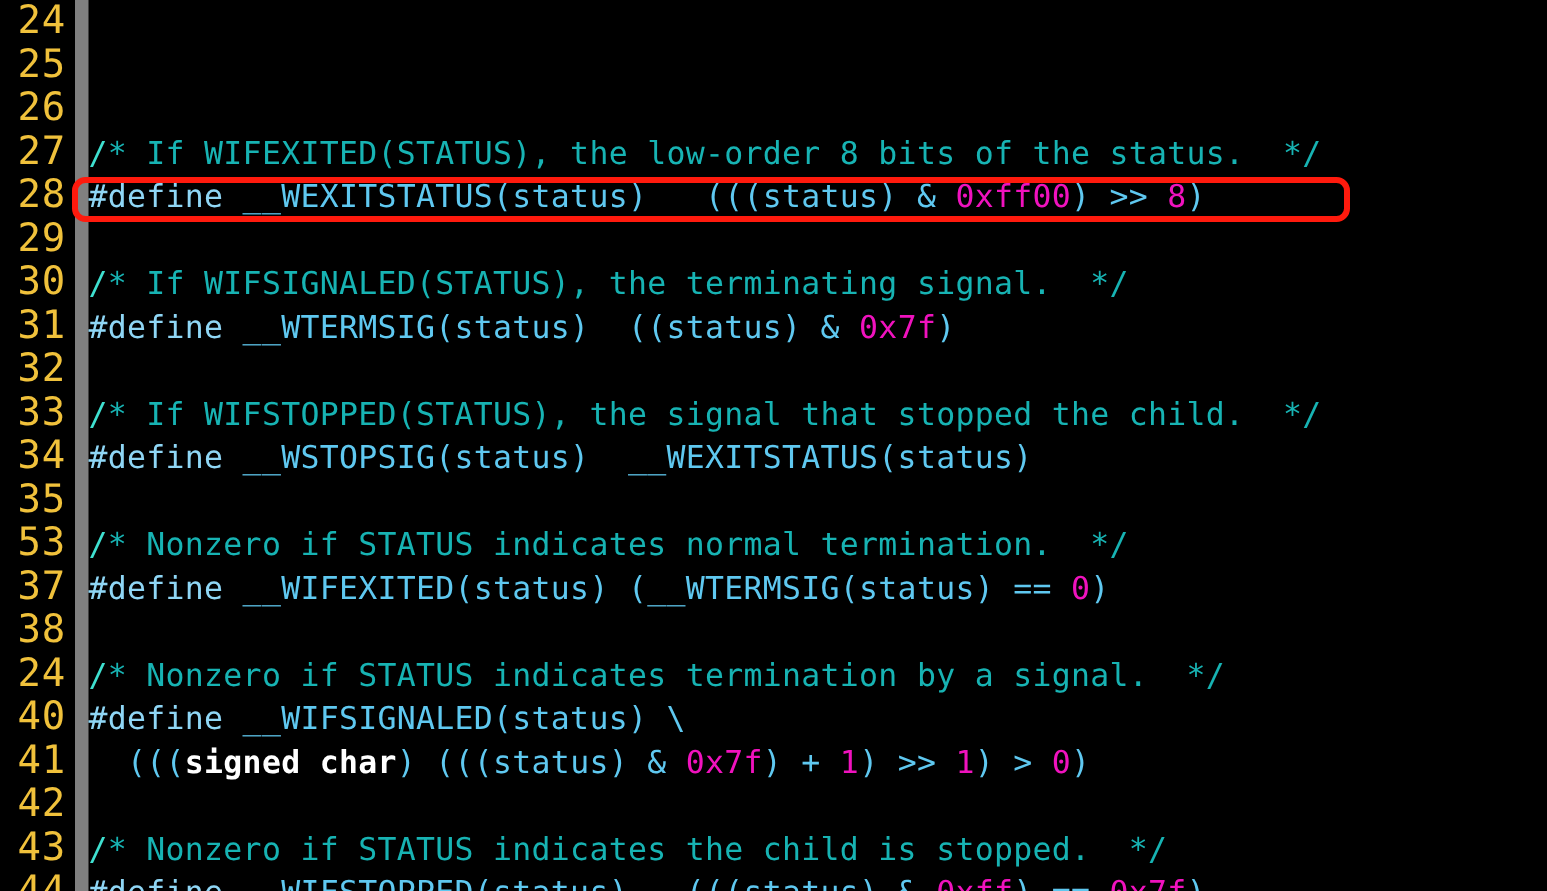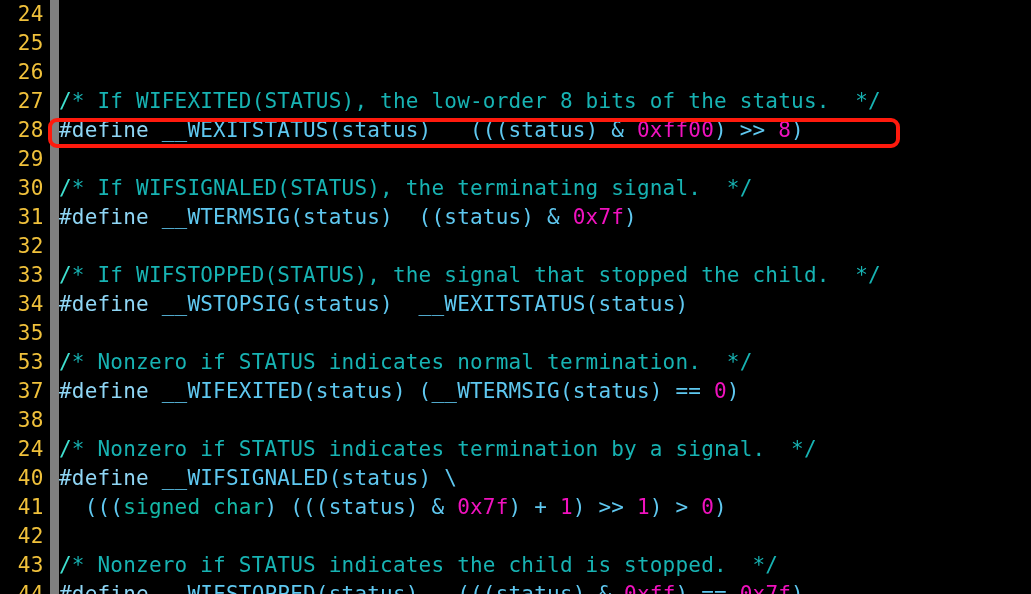--- a/index.html
+++ b/index.html
@@ -47,41 +47,41 @@
     line-height: 29px;
     white-space: pre;
     font-size: 21px;
   }
 
   .lineno {
     width: 44px;
     min-width: 44px;
     text-align: right;
     color: #f0c13b;
-    font-size: 21px;
+    font-size: 26px;
     padding-right: 0px;
     letter-spacing: 0.5px;
     user-select: none;
   }
 
   .line-code {
     padding-left: 15px;
     color: #5fc8f0;
     font-size: 21px;
     white-space: pre;
     letter-spacing: 0.2px;
   }
 
   
   .tok-comment  { color: #17b3b3; }
   .tok-slash    { color: #3fe0d0; }
   .tok-pre      { color: #8fd6f5; }
   .tok-ident    { color: #5fc8f0; }
   .tok-num      { color: #f012be; }
-  .tok-type     { color: #14b8a6; }
+  .tok-type     { color: #ffffff; font-weight: bold; }
 
   
   .highlight-box {
     position: absolute;
     border: 4px solid #ff1a0d;
     border-radius: 9px;
     box-sizing: border-box;
     pointer-events: none;
     z-index: 5;
   }

